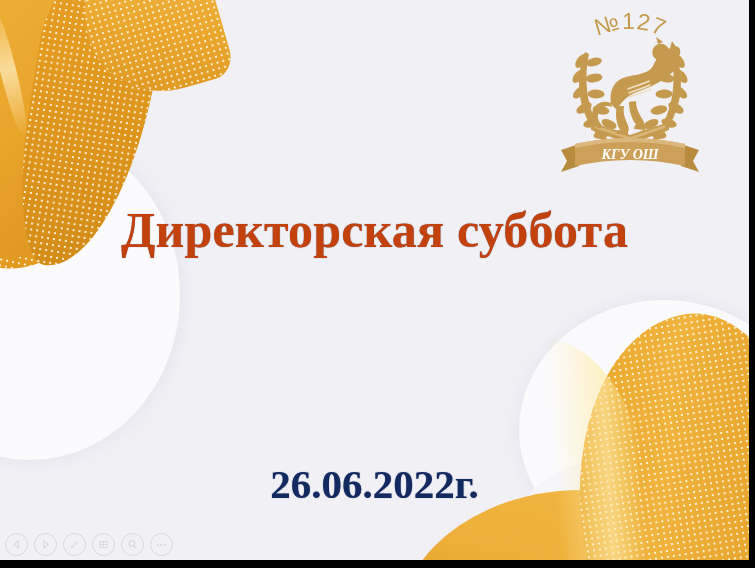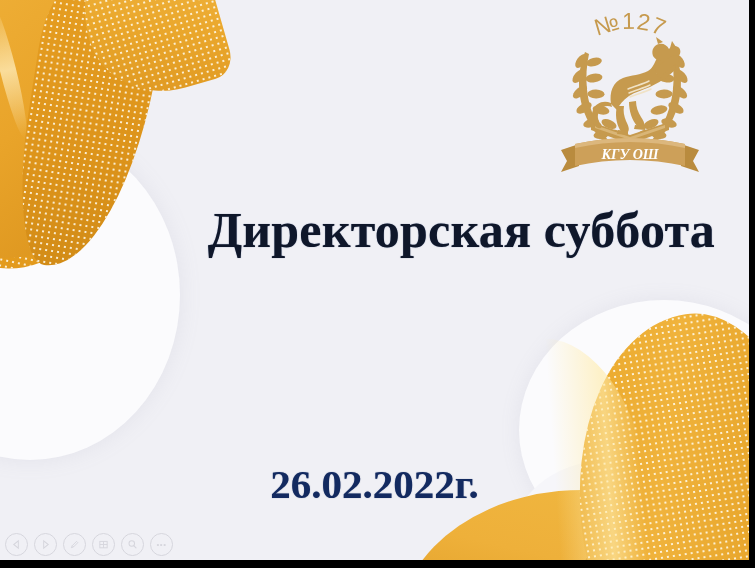--- a/index.html
+++ b/index.html
@@ -186,25 +186,24 @@
     top: 202px;
     text-align: center;
     padding: 0 34px;
     box-sizing: border-box;
   }
   .title-line {
     font-family: "Liberation Serif", "DejaVu Serif", serif;
     font-weight: bold;
     font-size: 50px;
     line-height: 1.14;
-    color: #0f172a;
+    color: #c2410c;
     letter-spacing: .2px;
     text-shadow: 0 0 1px rgba(19,42,96,.55);
     white-space: nowrap;
-    text-align: right;
   }
   #date-block {
     position: absolute;
     left: 0; right: 0;
     top: 460px;
     text-align: center;
   }
   #date-text {
     font-family: "Liberation Serif", "DejaVu Serif", serif;
     font-weight: bold;
@@ -395,21 +394,21 @@
         </g>
         <text x="75" y="155" text-anchor="middle" font-family="Liberation Serif, serif" font-size="14" font-style="italic" font-weight="bold" fill="#ffffff">КГУ ОШ</text>
       </svg>
     </div>
 
     <div id="title-block">
       <div class="title-line">Директорская суббота</div>
     </div>
 
     <div id="date-block">
-      <span id="date-text">26.02.2022г.</span>
+      <span id="date-text">26.06.2022г.</span>
     </div>
 
     <div id="toolbar">
 
       <div class="tb-btn">
         <svg viewBox="0 0 12 12">
           <polygon points="8,2 8,10 3,6" fill="none" stroke="#9a9aa6" stroke-width="1.1"></polygon>
         </svg>
       </div>
 

